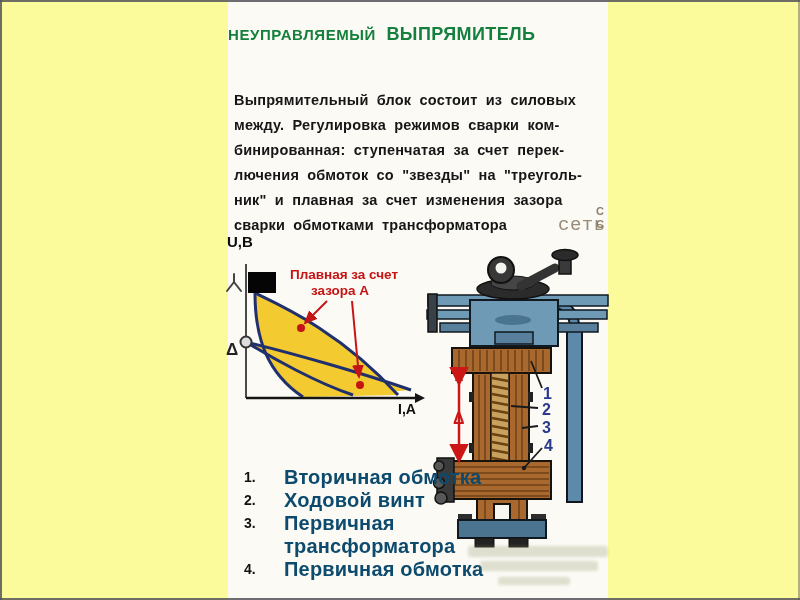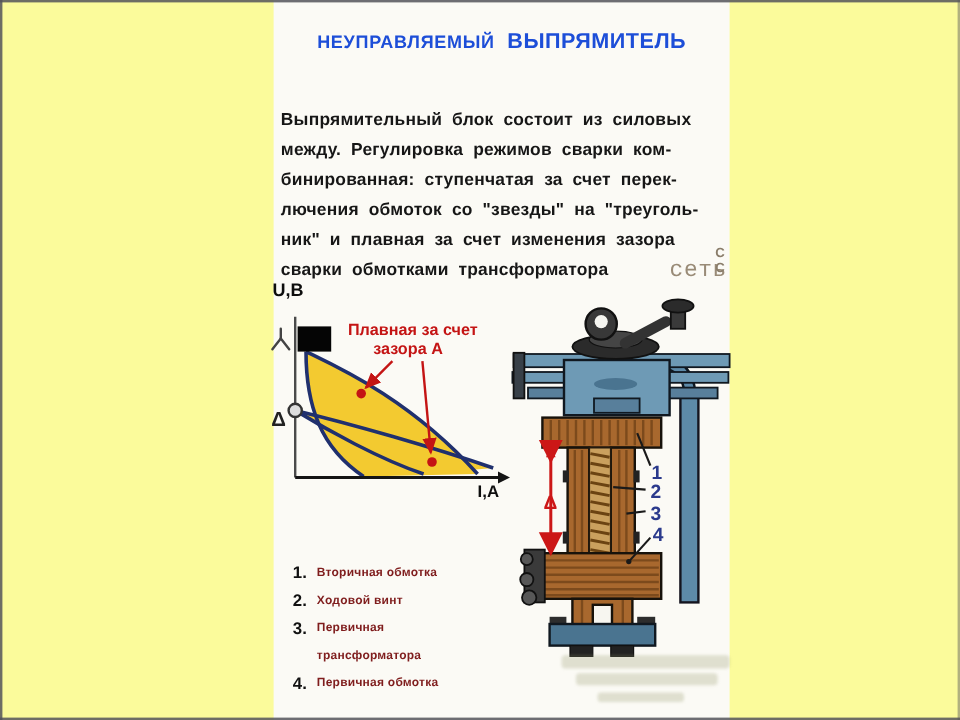--- a/index.html
+++ b/index.html
@@ -11,22 +11,22 @@
   .edge{position:absolute;background:#54545a;opacity:.85;}
   .edge.top{left:0;top:0;width:800px;height:2px;}
   .edge.left{left:0;top:0;width:2px;height:600px;}
   .edge.bottom{left:0;top:598px;width:800px;height:2px;}
   .edge.right{left:798px;top:0;width:2px;height:600px;opacity:.45;}
   .panel{
     position:absolute;left:228px;top:0;width:380px;height:600px;
     background:#fbfaf5;
   }
   .title{
-    position:absolute;left:228px;top:24px;width:380px;text-align:center;
-    color:#1d4ed8;white-space:nowrap;
+    position:absolute;left:228px;top:24px;width:380px;text-align:left;
+    color:#15803d;white-space:nowrap;
   }
   .title .w1{font-size:15px;font-weight:800;letter-spacing:.6px;}
   .title .w2{font-size:18px;font-weight:900;letter-spacing:.4px;margin-left:6px;}
   .paragraph{position:absolute;left:234px;top:68px;width:372px;margin-top:20px;}
   .pline{
     height:25px;line-height:25px;white-space:nowrap;
     font-size:14.5px;font-weight:700;color:#161616;
     letter-spacing:.2px;word-spacing:4px;
   }
   .net-label{
@@ -34,21 +34,21 @@
     font-family:Liberation Mono, monospace;
     font-size:19px;color:#998b77;letter-spacing:.5px;
   }
   .net-terms{position:absolute;left:596px;top:205px;width:14px;
     font-size:11px;font-weight:700;color:#8a7d6a;line-height:13px;}
   .chart-svg{position:absolute;left:222px;top:228px;}
   .machine-svg{position:absolute;left:425px;top:240px;}
   .legend{position:absolute;left:244px;top:466px;}
   .legend-row{display:flex;height:23px;line-height:23px;}
   .legend-row .num{width:16px;font-size:14px;font-weight:700;color:#111;}
-  .legend-row .txt{margin-left:4px;font-size:10px;font-weight:700;color:#7f1d1d;letter-spacing:.2px;}
+  .legend-row .txt{margin-left:24px;font-size:20px;font-weight:700;color:#0c4a6e;letter-spacing:.2px;}
   .ghost{position:absolute;background:rgba(158,163,118,.30);border-radius:3px;filter:blur(1.5px);}
   .g1{left:468px;top:546px;width:140px;height:11px;}
   .g2{left:480px;top:561px;width:118px;height:10px;}
   .g3{left:498px;top:577px;width:72px;height:8px;}
   svg text{font-family:"Liberation Sans", sans-serif;}
 </style>
 </head>
 <body>
 
 <div class="page">

